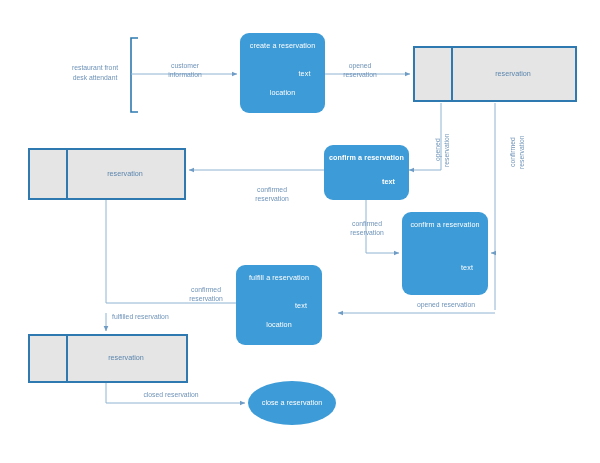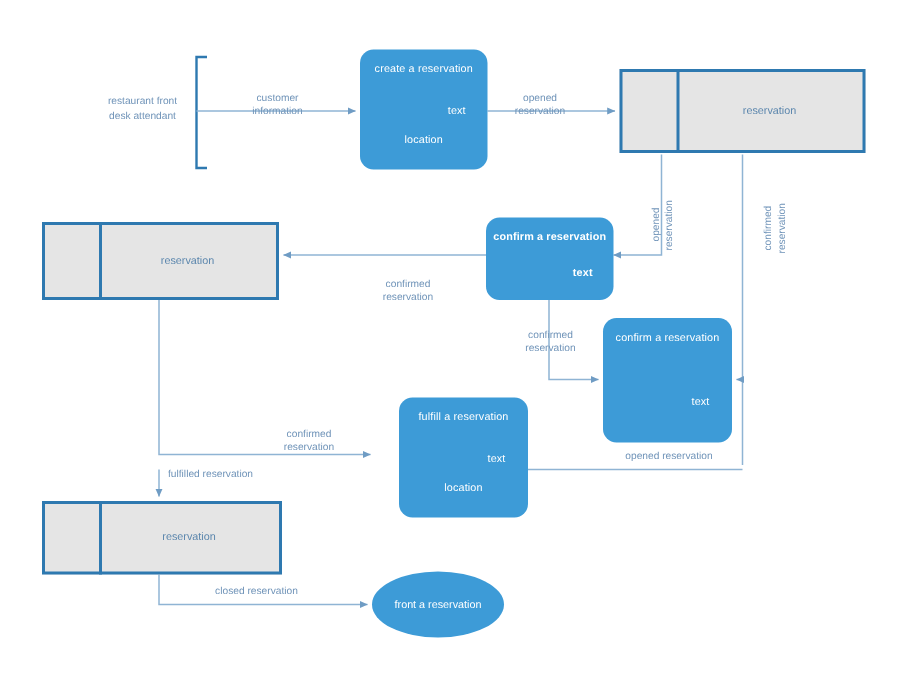--- a/index.html
+++ b/index.html
@@ -161,21 +161,21 @@
   <div class="actbox" style="left:324px; top:145px; width:85px; height:55px;font-weight:bold;">
     <div class="ttl">confirm a reservation</div>
     <div class="mid" style="top:33px; margin-top:0;">text</div>
   </div>
 
   <div class="actbox" style="left:402px; top:212px; width:86px; height:83px;">
     <div class="ttl">confirm a reservation</div>
     <div class="mid" style="top:52px; margin-top:0;">text</div>
   </div>
 
-  <div class="actbox" style="left:266px; top:265px; width:86px; height:80px;">
+  <div class="actbox" style="left:236px; top:265px; width:86px; height:80px;">
     <div class="ttl">fulfill a reservation</div>
     <div class="mid">text</div>
     <div class="loc">location</div>
   </div>
 
   <div class="objbox" style="left:413px; top:46px; width:164px; height:56px;">
     <div class="divider" style="left:36px;"></div>
     <div class="objlabel" style="left:36px; right:0;">reservation</div>
   </div>
 
@@ -183,21 +183,21 @@
     <div class="divider" style="left:36px;"></div>
     <div class="objlabel" style="left:36px; right:0;">reservation</div>
   </div>
 
   <div class="objbox" style="left:28px; top:334px; width:160px; height:49px;">
     <div class="divider" style="left:36px;"></div>
     <div class="objlabel" style="left:36px; right:0;">reservation</div>
   </div>
 
   <div class="ellipse" style="left:248px; top:381px; width:88px; height:44px;">
-    <span>front a reservation</span>
+    <span>close a reservation</span>
   </div>
 
   <div class="elabel" style="left:155px; top:61px; width:60px;">customer
 information</div>
 
   <div class="elabel" style="left:330px; top:61px; width:60px;">opened
 reservation</div>
 
   <div class="elabel vert" style="left:433px; top:126px; height:48px;">opened
 reservation</div>

